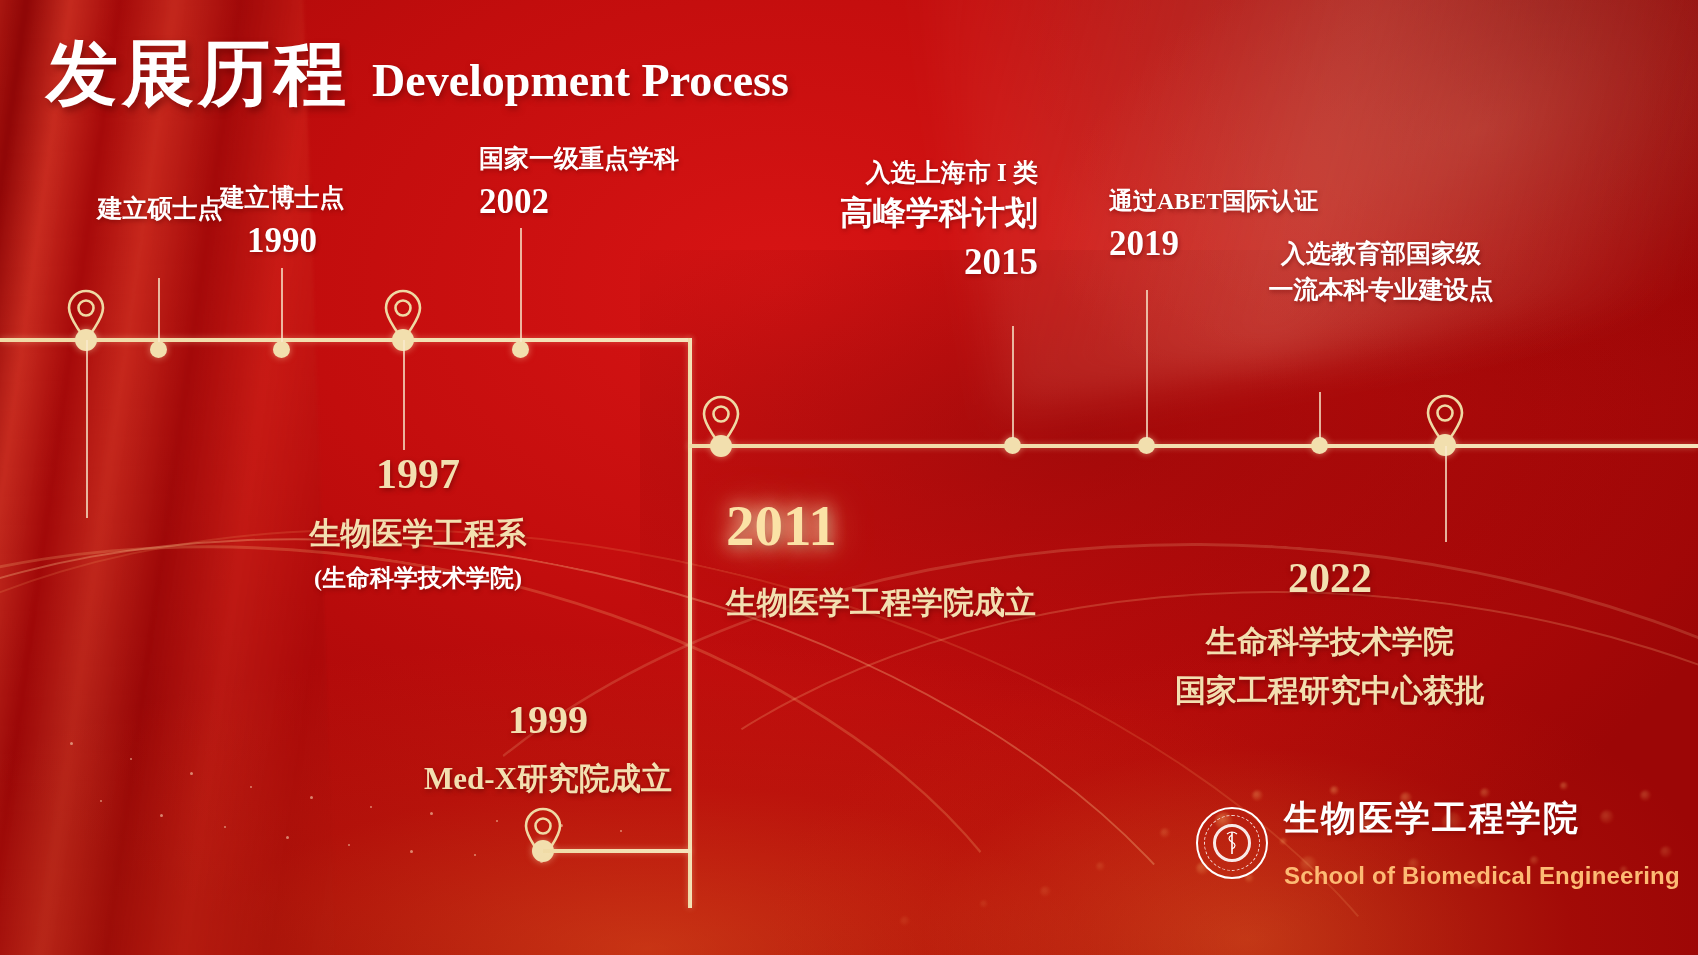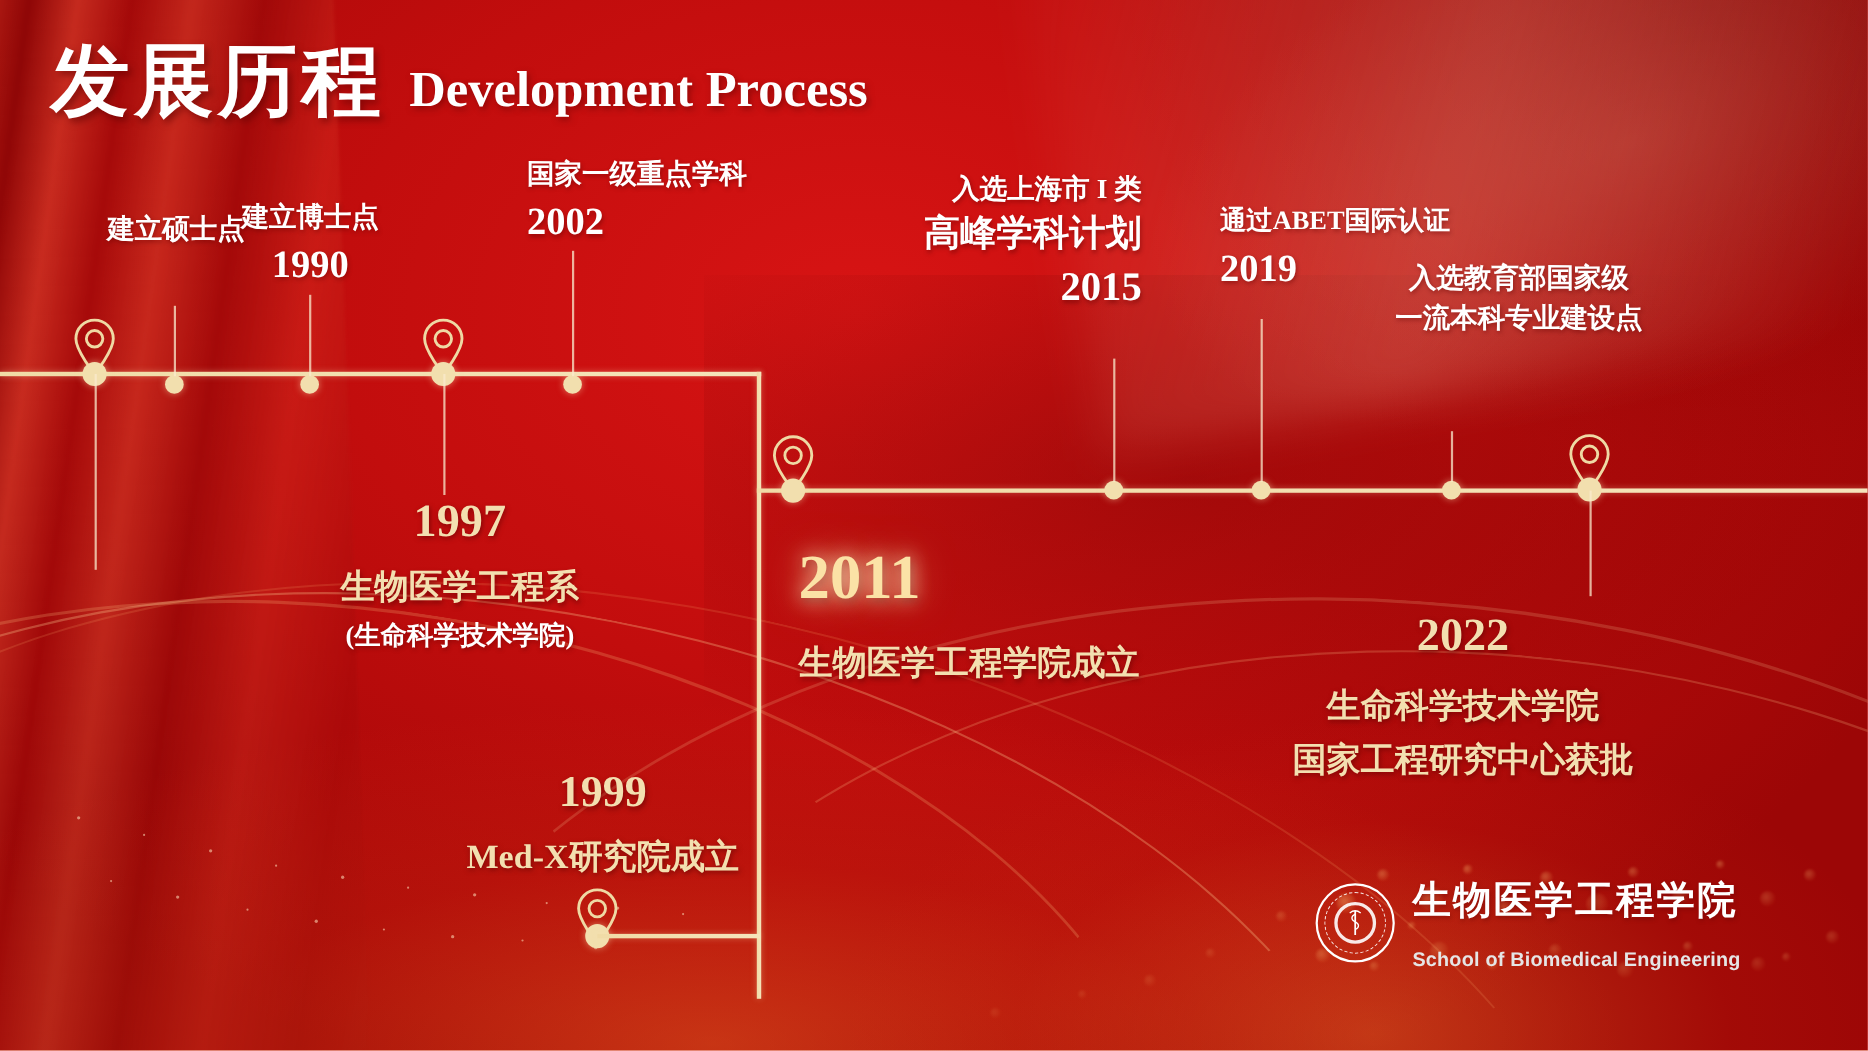--- a/index.html
+++ b/index.html
@@ -183,21 +183,21 @@
   .logo-seal .core {
     width: 20px; height: 26px; position: relative; z-index: 2;
   }
   .logo-text { display: flex; flex-direction: column; gap: 20px; }
   .logo-cn {
     font-size: 35px; font-weight: bold; color: #fff; letter-spacing: 2px;
     font-family: "Liberation Sans", "DejaVu Sans", sans-serif;
     text-shadow: 1px 2px 4px rgba(90,0,0,0.4);
   }
   .logo-en {
-    font-size: 18px; font-weight: bold; color: #e5e5e5; letter-spacing: 0.2px;
+    font-size: 24px; font-weight: bold; color: #fdba74; letter-spacing: 0.2px;
     font-family: "Liberation Sans", "DejaVu Sans", sans-serif;
   }
 </style>
 </head>
 <body>
 
 <div id="stage">
 
   <div class="bg-base"></div>
   <div class="bg-drape-left"></div>

